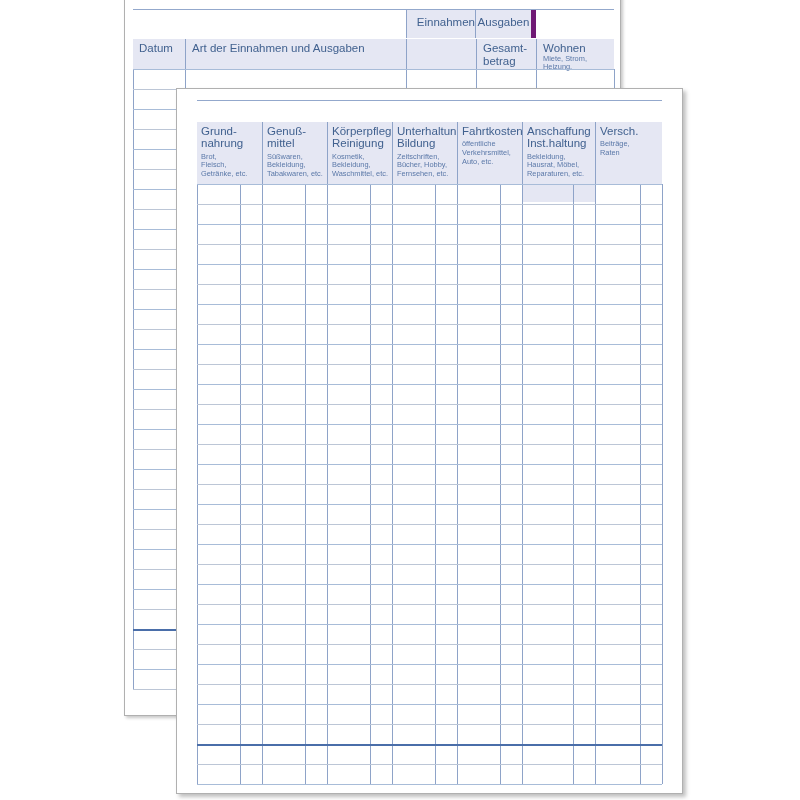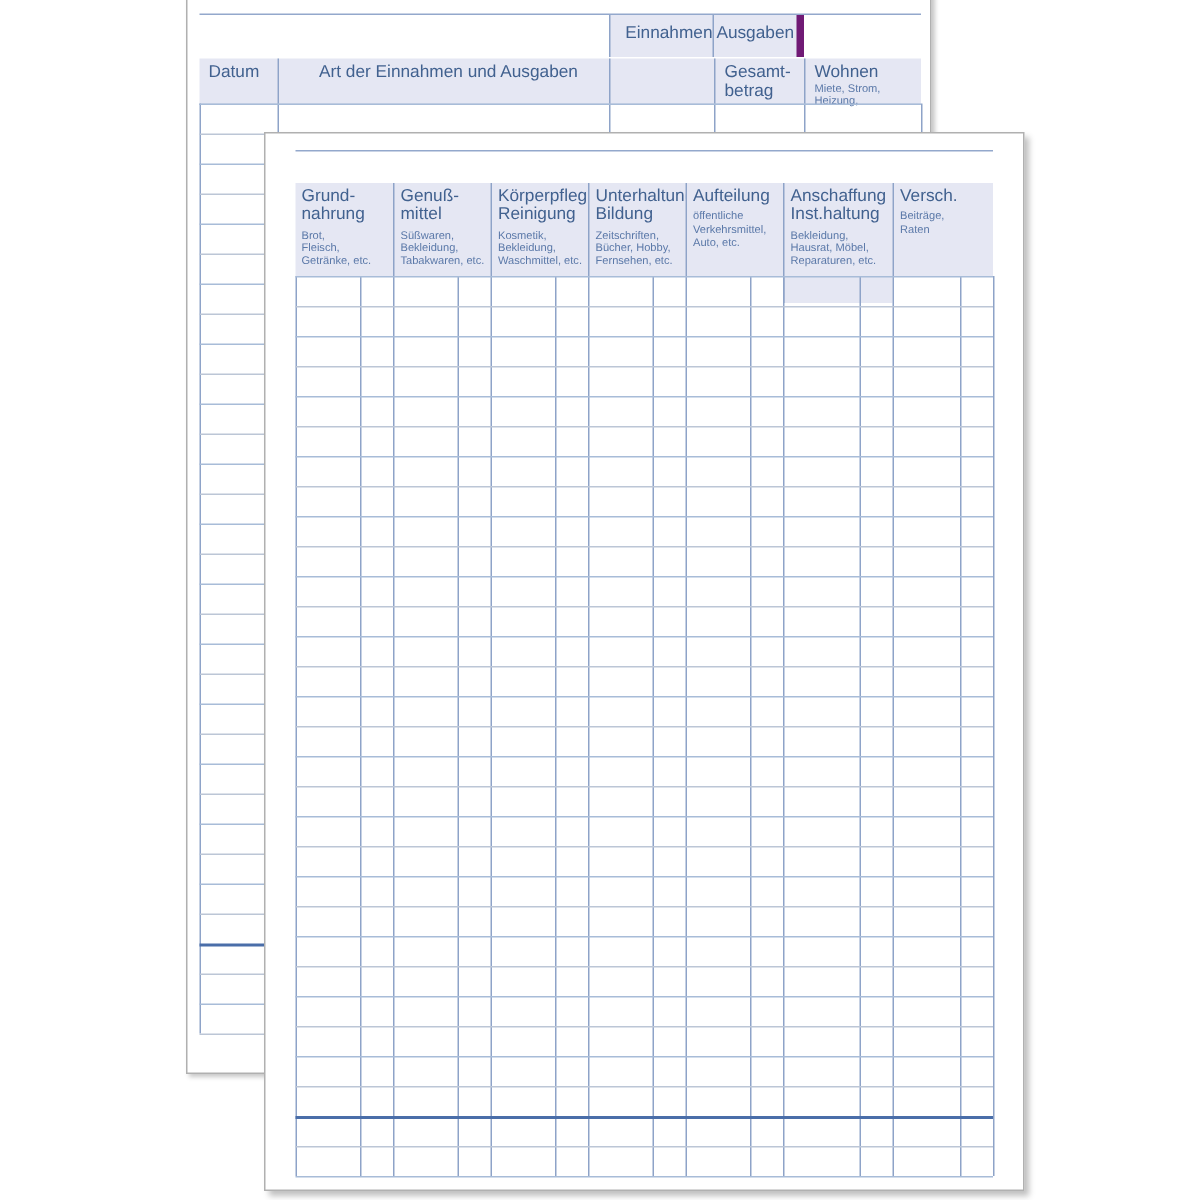--- a/index.html
+++ b/index.html
@@ -116,21 +116,21 @@
   <div class="bp-hdr" id="bp-grp-einnahmen" style="left:281px;top:23px;width:70px;height:28px;border-left:1px solid #8ea3c8;border-right:1px solid #8ea3c8;">
     <div class="bp-lbl" style="text-align:right;padding-left:0;padding-top:6px;">Einnahmen</div>
   </div>
   <div class="bp-hdr" id="bp-grp-ausgaben" style="left:351px;top:23px;width:60px;height:28px;border-right:5px solid #701a75;">
     <div class="bp-lbl" style="text-align:center;padding-left:0;padding-top:6px;">Ausgaben</div>
   </div>
 
   <div class="bp-hdr" style="left:8px;top:52px;width:52px;height:30px;">
     <div class="bp-lbl">Datum</div>
   </div>
-  <div class="bp-hdr" style="left:60px;top:52px;width:221px;height:30px;border-left:1px solid #8ea3c8;text-align:center;">
+  <div class="bp-hdr" style="left:60px;top:52px;width:221px;height:30px;border-left:1px solid #8ea3c8;">
     <div class="bp-lbl">Art der Einnahmen und Ausgaben</div>
   </div>
   <div class="bp-hdr" style="left:281px;top:52px;width:70px;height:30px;border-left:1px solid #8ea3c8;"></div>
   <div class="bp-hdr" style="left:351px;top:52px;width:60px;height:30px;border-left:1px solid #8ea3c8;">
     <div class="bp-lbl">Gesamt-
 betrag</div>
   </div>
   <div class="bp-hdr" style="left:411px;top:52px;width:78px;height:30px;border-left:1px solid #8ea3c8;">
     <div class="bp-lbl">Wohnen</div>
     <div class="bp-sub">Miete, Strom,
@@ -206,21 +206,21 @@
 Waschmittel, etc.</div>
       </div>
       <div class="hdrcell" style="left: 215px; top: 33px; width: 65px; height: 62px; border-left: 1px solid rgb(142, 163, 200);">
         <div class="hdr-title">Unterhaltung
 Bildung</div>
         <div class="hdr-sub">Zeitschriften,
 Bücher, Hobby,
 Fernsehen, etc.</div>
       </div>
       <div class="hdrcell" style="left: 280px; top: 33px; width: 65px; height: 62px; border-left: 1px solid rgb(142, 163, 200);">
-        <div class="hdr-title">Aufteilung</div>
+        <div class="hdr-title">Fahrtkosten</div>
         <div class="hdr-sub">öffentliche
 Verkehrsmittel,
 Auto, etc.</div>
       </div>
       <div class="hdrcell" style="left: 345px; top: 33px; width: 73px; height: 80px; border-left: 1px solid rgb(142, 163, 200);">
         <div class="hdr-title">Anschaffung
 Inst.haltung</div>
         <div class="hdr-sub">Bekleidung,
 Hausrat, Möbel,
 Reparaturen, etc.</div>

